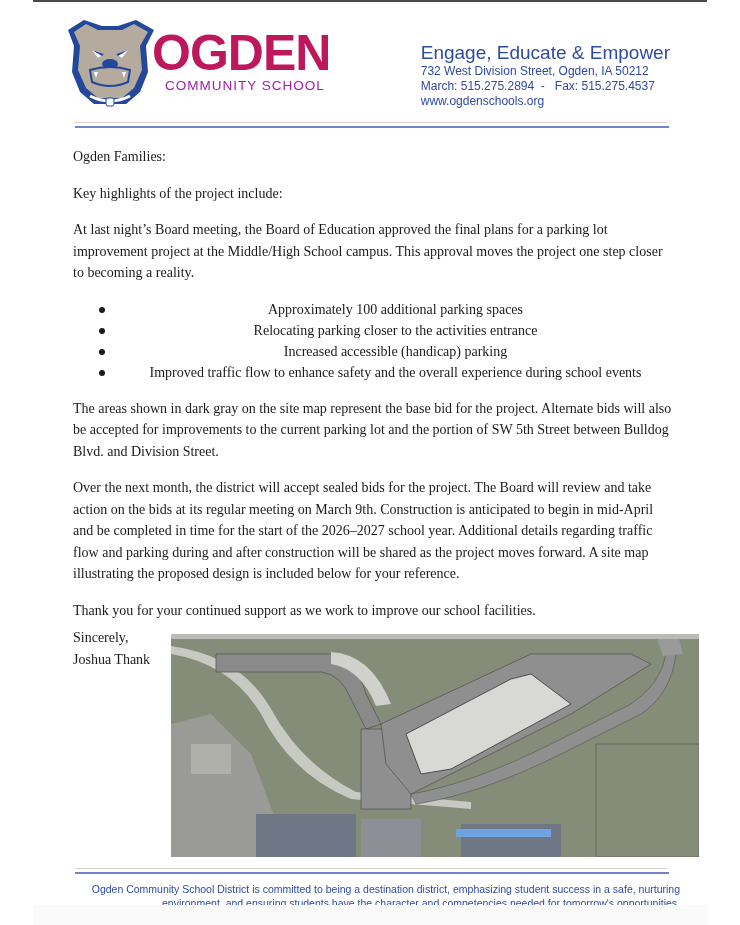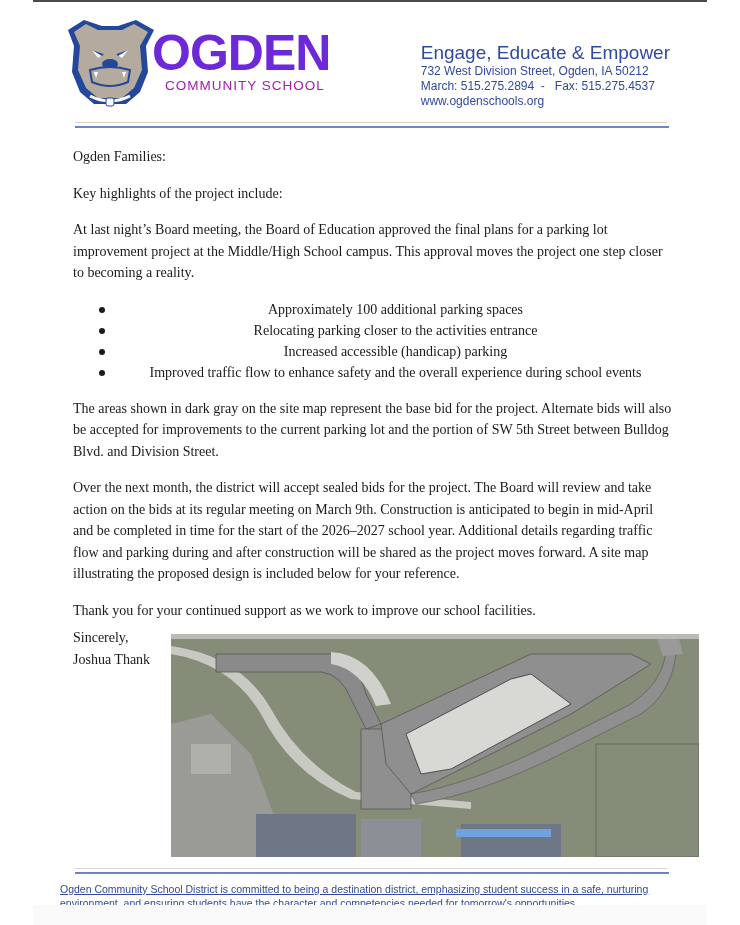--- a/index.html
+++ b/index.html
@@ -1,36 +1,36 @@
 <!DOCTYPE html>
 <html><head>
 <meta charset="utf-8">
 <style>
   html, body { margin:0; padding:0; background:#ffffff; }
   body { width:740px; height:925px; position:relative; overflow:hidden; font-family:"Liberation Serif", serif; color:#1a1a1a; }
   .topbar { position:absolute; left:33px; top:0; width:674px; height:2px; background:#4a4a4a; }
   .logo { position:absolute; left:62px; top:14px; width:250px; height:96px; }
   .logo .dog { position:absolute; left:0; top:2px; width:96px; height:92px; }
-  .logo .word { position:absolute; left:90px; top:14px; font-family:"Liberation Sans", sans-serif; font-weight:bold; font-size:50px; letter-spacing:-1px; color:#6d28d9; line-height:1; }
+  .logo .word { position:absolute; left:90px; top:14px; font-family:"Liberation Sans", sans-serif; font-weight:bold; font-size:50px; letter-spacing:-1px; color:#be185d; line-height:1; }
   .logo .sub { position:absolute; left:103px; top:64px; font-family:"Liberation Sans", sans-serif; font-size:13.5px; color:#a21caf; letter-spacing:1px; white-space:nowrap; }
   .contact { position:absolute; right:70px; top:42px; text-align:left; font-family:"Liberation Sans", sans-serif; color:#2f4aa0; }
   .contact .tag { font-size:19px; line-height:22px; }
   .contact .line { font-size:12px; line-height:15px; }
   .rule-top { position:absolute; left:75px; top:122px; width:592px; height:1px; background:#d9d2ca; }
   .rule-blue { position:absolute; left:75px; top:126px; width:594px; height:2px; background:#6d84c6; }
   .body { position:absolute; left:73px; top:146px; width:600px; font-size:14px; line-height:21.5px; }
   .body p { margin:0 0 15px 0; }
   .body ul { margin:0 0 15px 0; padding-left:0; list-style:none; }
   .body ul li { position:relative; padding-left:45px; line-height:21px;text-align:center; }
   .body ul li .bullet { position:absolute; left:26px; top:8px; width:6px; height:6px; border-radius:50%; background:#1a1a1a; }
   .sig { position:absolute; left:73px; top:627px; font-size:14px; line-height:21.5px; }
   .map { position:absolute; left:171px; top:634px; width:528px; height:223px; overflow:hidden; background:#7d8471; }
   .rule-bot-top { position:absolute; left:75px; top:868px; width:592px; height:1px; background:#d9d2ca; }
   .rule-bot-blue { position:absolute; left:75px; top:872px; width:594px; height:2px; background:#6d84c6; }
-  .footer { position:absolute; left:60px; top:883px; width:620px; text-align:left; font-family:"Liberation Sans", sans-serif; font-size:10.5px; line-height:13.5px; color:#2f4aa0;text-decoration:underline; }
+  .footer { position:absolute; left:60px; top:883px; width:620px; text-align:right; font-family:"Liberation Sans", sans-serif; font-size:10.5px; line-height:13.5px; color:#2f4aa0; }
   .fade { position:absolute; left:33px; top:905px; width:674px; height:20px; background:#fafafa; }
 </style>
 </head>
 <body>
 
 <div class="topbar"></div>
 
 <div class="logo">
   <svg class="dog" viewBox="0 0 96 92">
     <path d="M6 14 L22 4 L40 10 L56 10 L74 4 L92 14 L84 30 L86 56 L78 76 L64 88 L32 88 L18 76 L10 56 L12 30 Z" fill="#22479b"></path>

